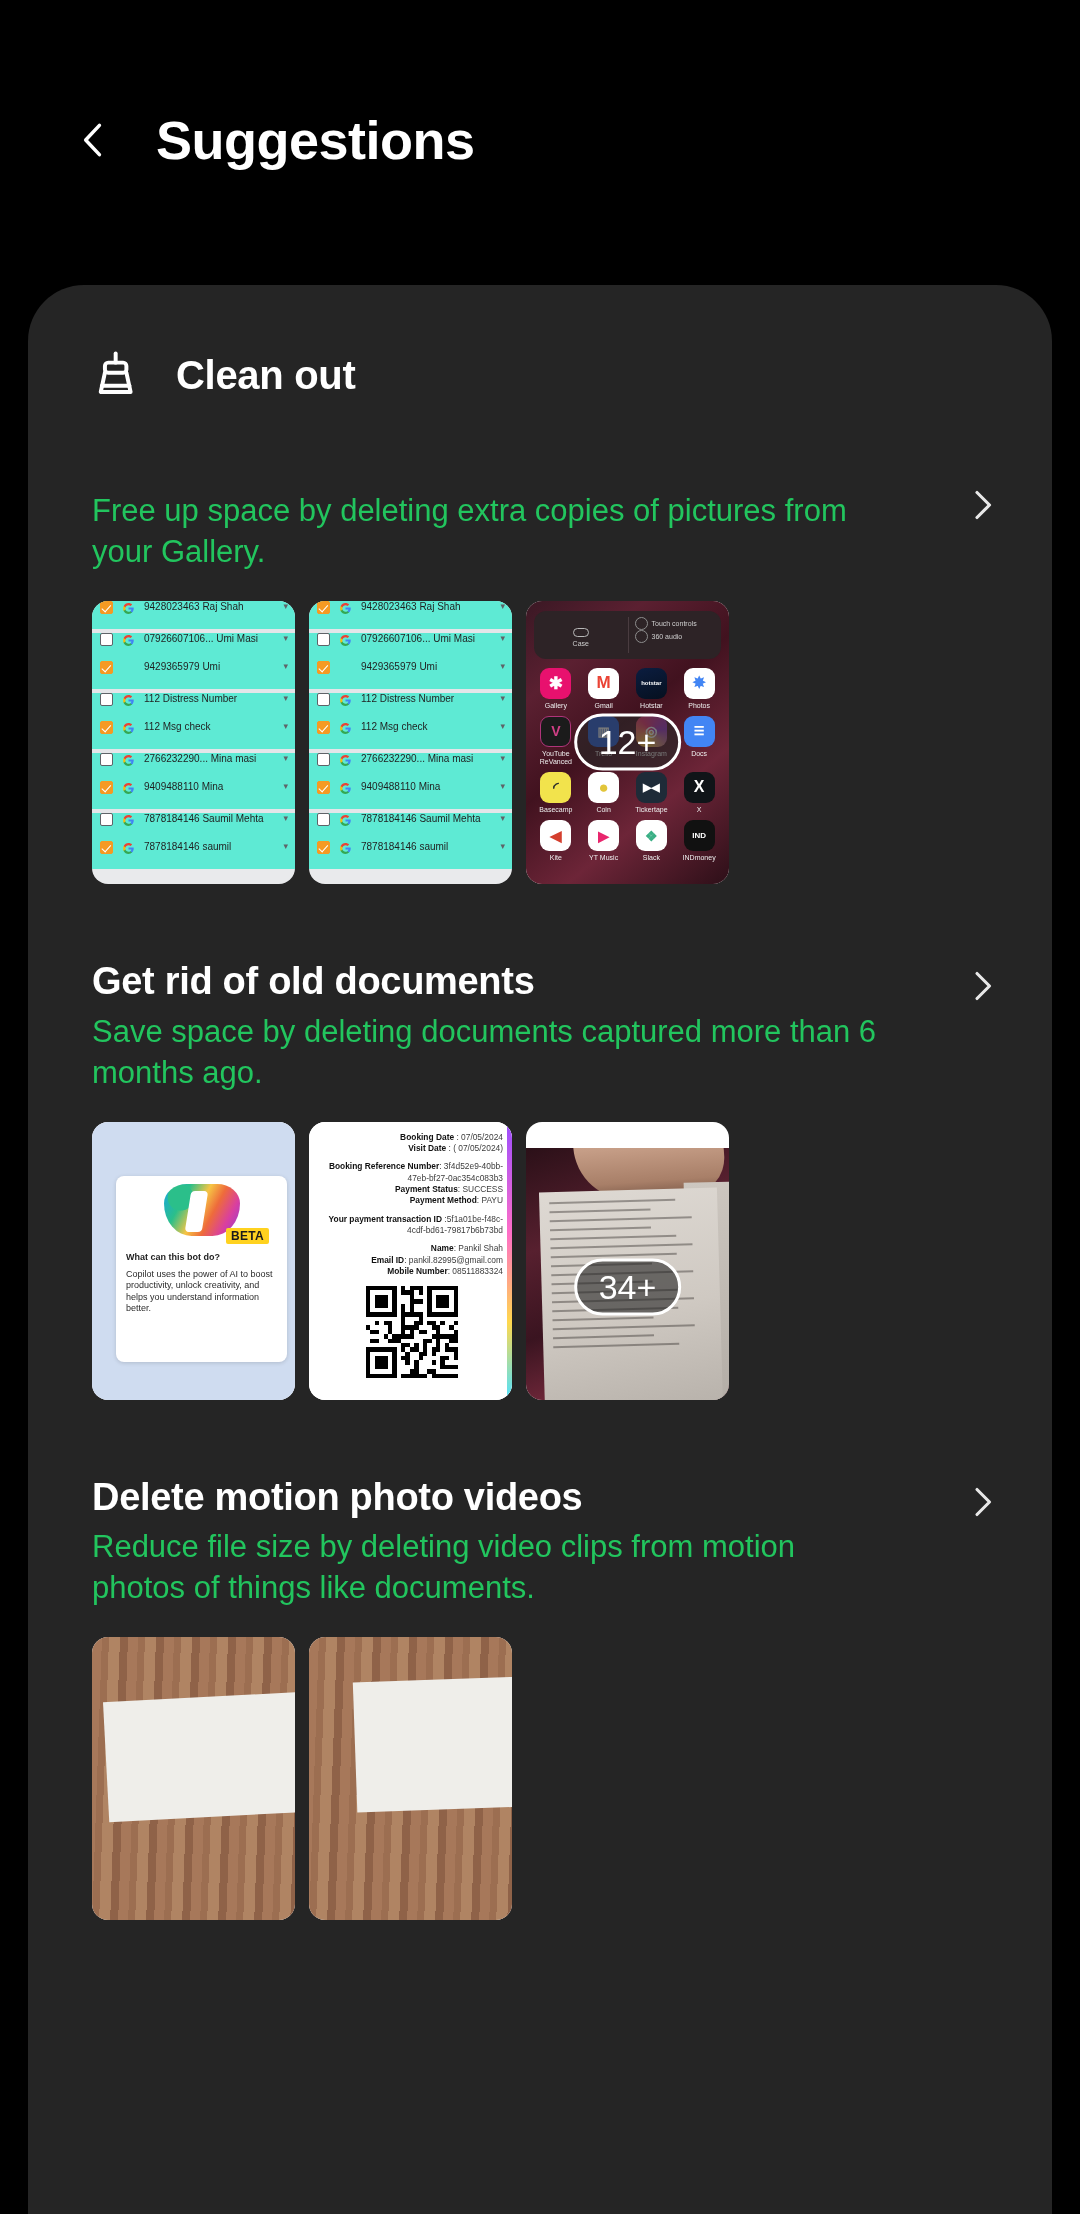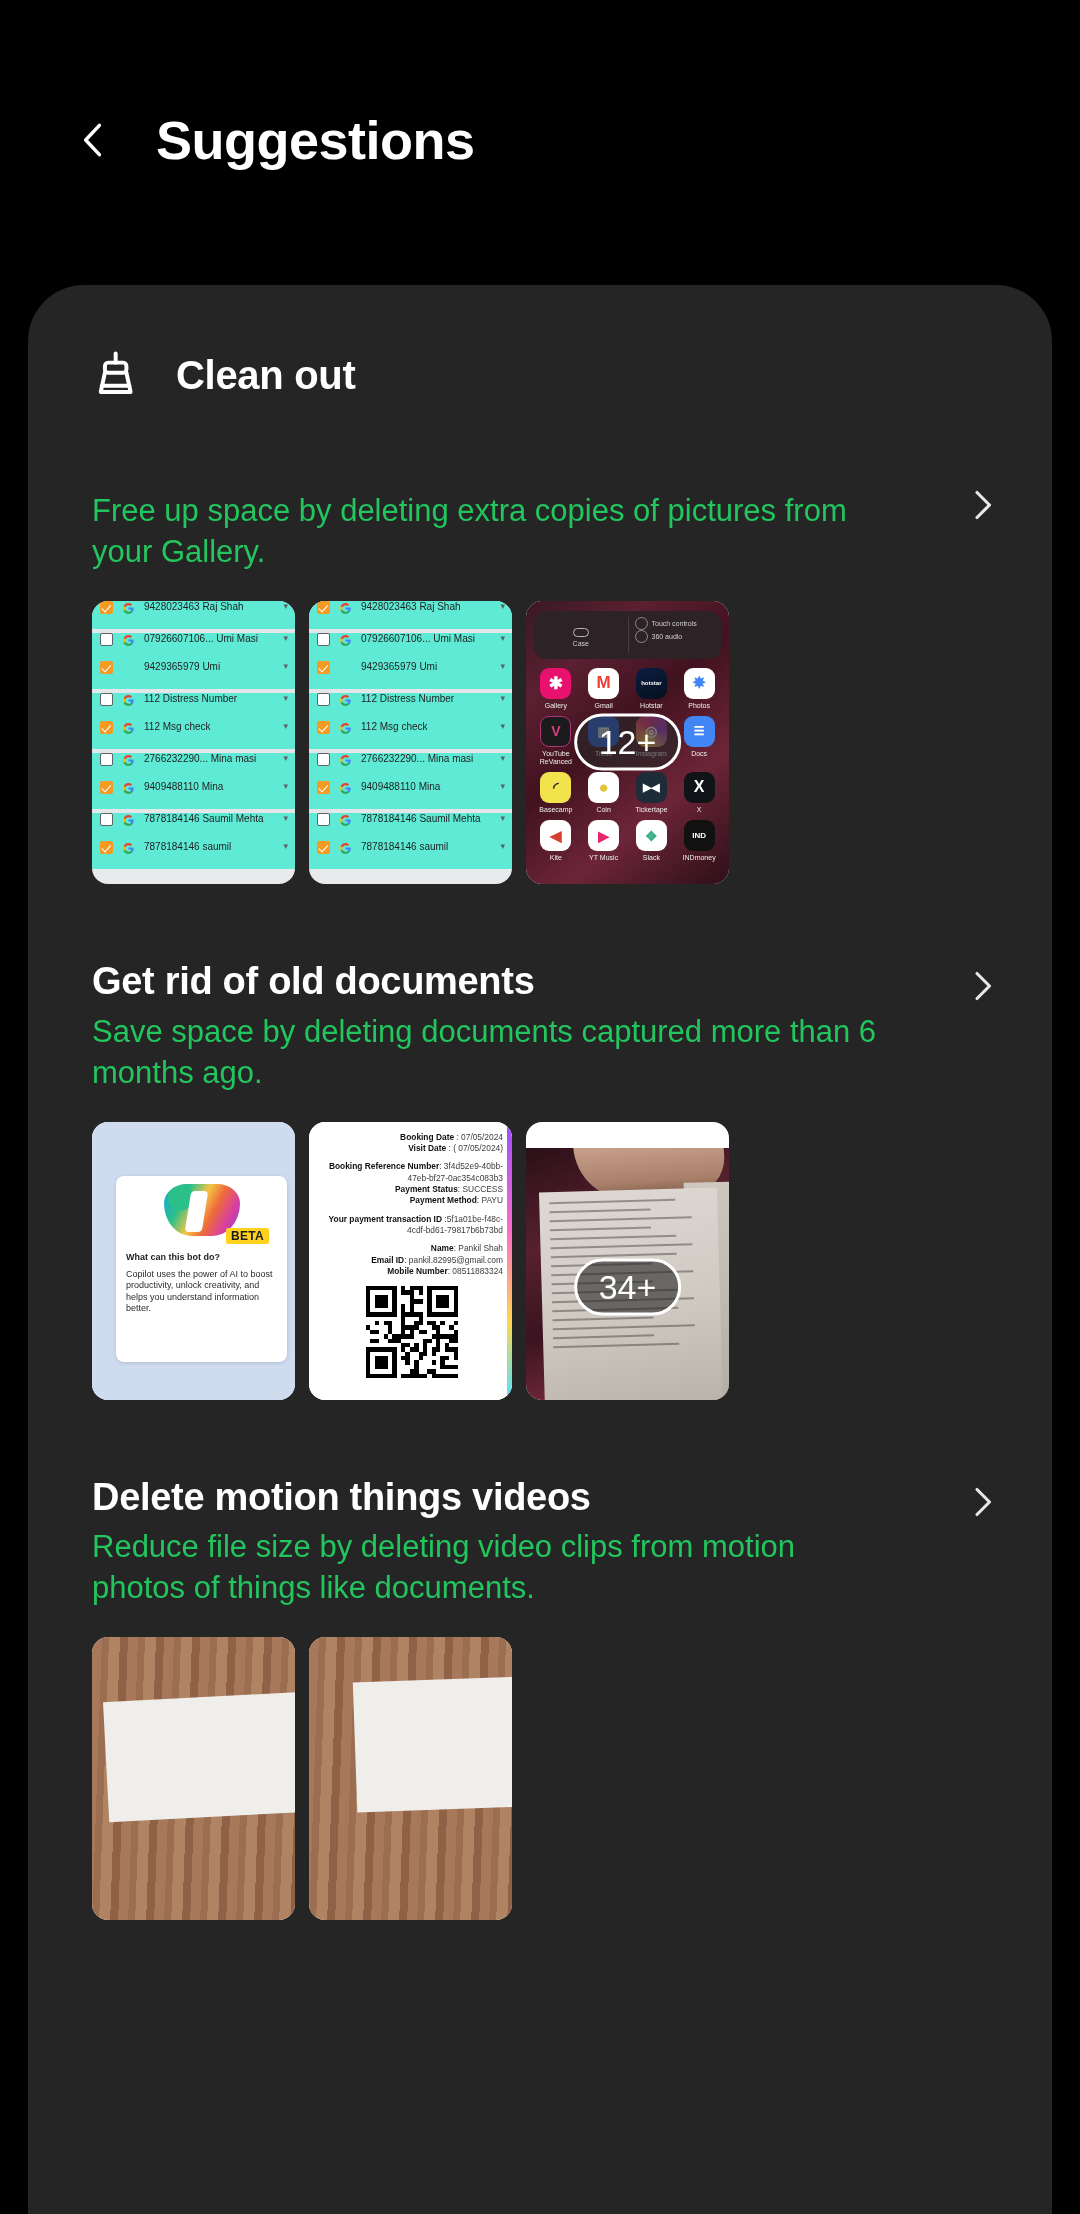--- a/index.html
+++ b/index.html
@@ -808,21 +808,21 @@
             </div>
             <div class="badge-pill">34+</div>
           </div>
         </div>
       </div>
     </div>
 
     <div class="suggestion">
       <div class="sug-head">
         <div class="sug-texts">
-          <div class="sug-title">Delete motion things videos</div>
+          <div class="sug-title">Delete motion photo videos</div>
           <div class="sug-desc">Reduce file size by deleting video clips from motion photos of things like documents.</div>
         </div>
         <span class="chev">
           <svg width="40" height="40" viewBox="0 0 24 24" fill="none" stroke="#e8e8e8" stroke-width="1.9" stroke-linecap="round" stroke-linejoin="round">
             <polyline points="9 4.5 16.5 12 9 19.5"></polyline>
           </svg>
         </span>
       </div>
 
       <div class="thumbs">

